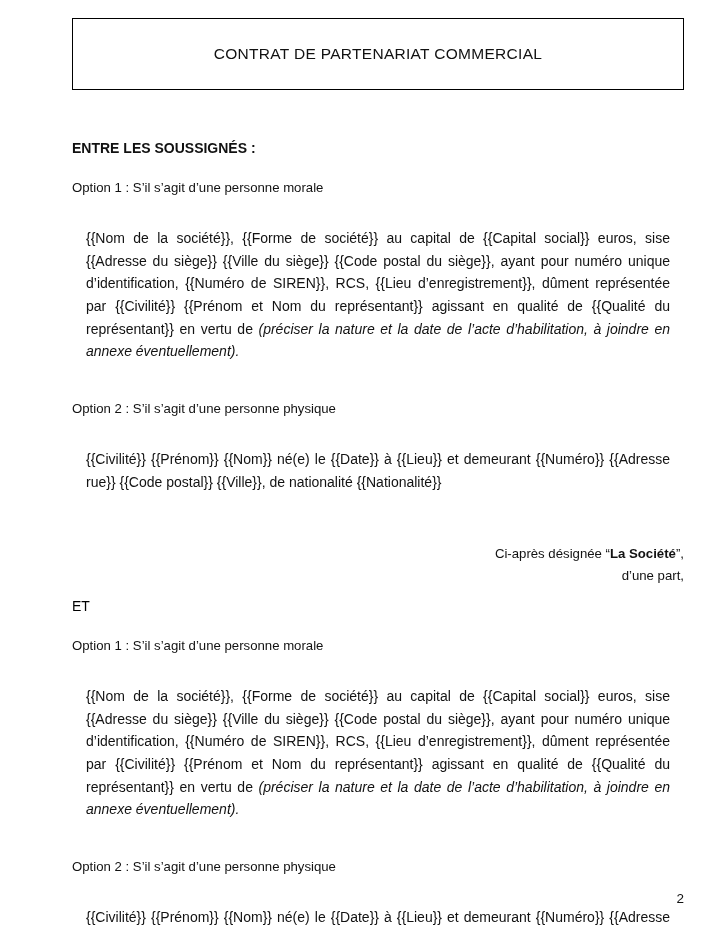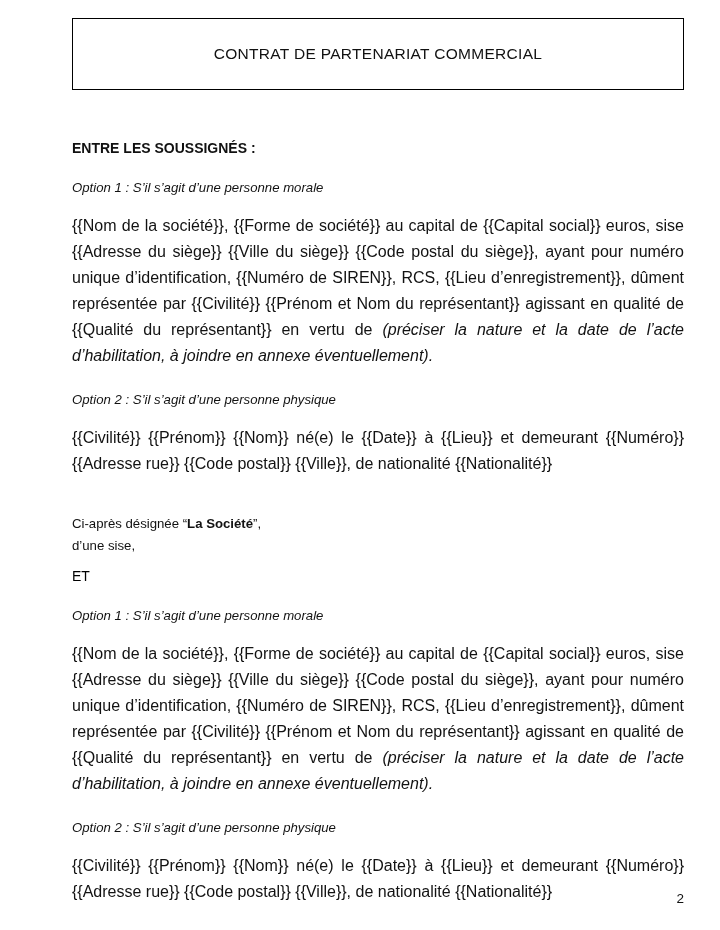--- a/index.html
+++ b/index.html
@@ -40,42 +40,42 @@
     color: #111111;
     text-align: center;
   }
   .content {
     position: absolute;
     left: 72px;
     top: 140px;
     width: 612px;
   }
   p {
-    margin: 0;
-    font-size: 16px;
+    margin: 14px;
+    font-size: 14px;
     line-height: 1.62;
     text-align: justify;
     color: #121212;
   }
   .gap-lg { height: 24px; }
   .gap-md { height: 18px; }
   .gap-sm { height: 12px; }
   .bold { font-weight: bold; }
   .ital { font-style: italic; }
   .heading {
     font-size: 14px;
     font-weight: bold;
     color: #111111;
   }
   .opt-label {
     font-size: 13.2px;
-    font-style: italic;
     color: #121212;
   }
   .right-block {
+    text-align: right;
     font-size: 13.2px;
     line-height: 1.62;
     color: #121212;
   }
   .et {
     font-size: 14px;
     font-weight: normal;
   }
   .page-number {
     position: absolute;
@@ -112,21 +112,21 @@
 
     <div class="gap-md"></div>
 
     <p>{{Civilité}} {{Prénom}} {{Nom}} né(e) le {{Date}} à {{Lieu}} et demeurant {{Numéro}} {{Adresse rue}} {{Code postal}}  {{Ville}}, de nationalité {{Nationalité}}</p>
 
     <div class="gap-lg"></div>
     <div class="gap-sm"></div>
 
     <div class="right-block">
       <span>Ci-après désignée “</span><span class="bold">La Société</span><span>”,</span>
-      <div>d’une sise,</div>
+      <div>d’une part,</div>
     </div>
 
     <div class="gap-sm"></div>
 
     <div class="et">ET</div>
 
     <div class="gap-lg"></div>
 
     <div class="opt-label">Option 1 :  S’il s’agit d’une personne morale</div>
 

